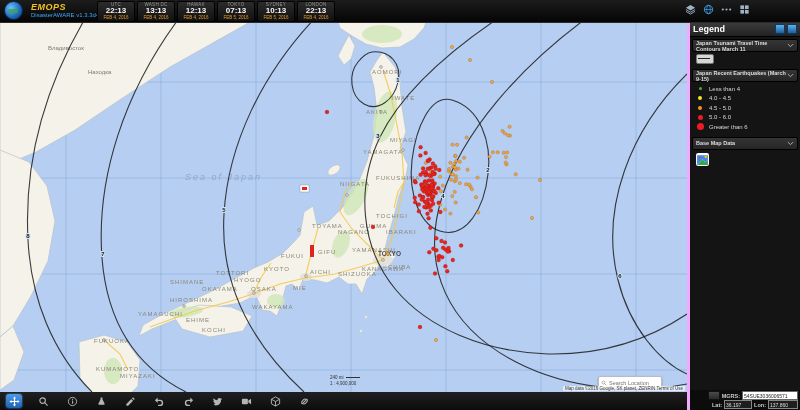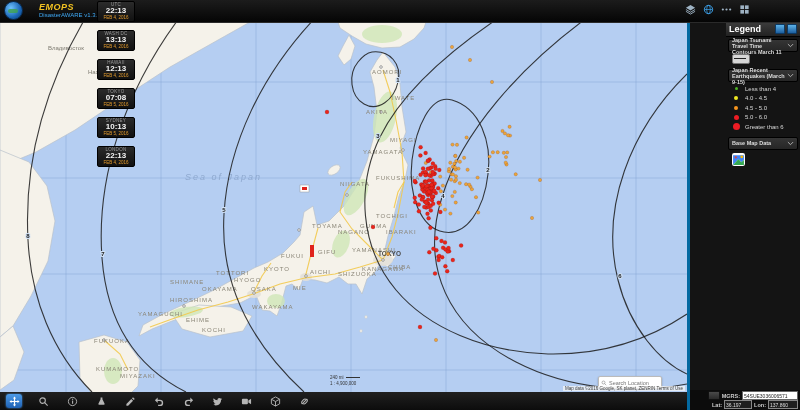--- a/index.html
+++ b/index.html
@@ -2,30 +2,30 @@
 <html><head>
 <meta charset="utf-8">
 <style>
   html,body{margin:0;padding:0;background:#000;}
   body{width:800px;height:410px;position:relative;overflow:hidden;
        font-family:"Liberation Sans","DejaVu Sans",sans-serif;
        -webkit-font-smoothing:antialiased;}
   
   #topbar{position:absolute;left:0;top:0;width:800px;height:22px;
           background:linear-gradient(#1c1c1c,#050505);border-bottom:1px solid #2a2a2a;z-index:30;}
-  #logo{position:absolute;left:4px;top:1px;display:flex;align-items:center;gap:16px;}
+  #logo{position:absolute;left:4px;top:1px;display:flex;align-items:center;gap:8px;}
   #logo-globe{width:17px;height:17px;border-radius:50%;
      background:radial-gradient(circle at 35% 35%,#6fc2ff,#1b66b5 60%,#083a73);
      border:1px solid #0a2e55;position:relative;}
   #logo-globe:after{content:"";position:absolute;left:3px;top:7px;width:10px;height:4px;
      background:#3fa34d;border-radius:2px;opacity:.8;}
   #logo-text{line-height:8px;}
   #app-name{color:#f2c222;font-size:9px;font-weight:bold;font-style:italic;letter-spacing:.5px;}
   #app-version{color:#3fa9f5;font-size:6px;}
-  #clocks{position:absolute;left:97px;top:1px;display:flex;gap:8px;flex-direction:column;}
+  #clocks{position:absolute;left:97px;top:1px;display:flex;gap:2px;}
   .clock{width:36px;height:19px;background:linear-gradient(#2b2b2b,#111);
          border:1px solid #000;border-radius:2px;text-align:center;overflow:hidden;}
   .clock .cl-label{font-size:4.5px;color:#9a9a9a;line-height:5px;letter-spacing:.3px;}
   .clock .cl-time{font-size:8px;font-weight:bold;color:#f5f5f5;line-height:8px;}
   .clock .cl-date{font-size:4.5px;color:#e39b2d;line-height:5px;}
   #topbar-right{position:absolute;left:684px;top:3px;display:flex;gap:5px;align-items:center;}
   .tb-icon{width:13px;height:13px;color:#9fb3c4;display:flex;align-items:center;justify-content:center;cursor:pointer;}
   .tb-icon svg{width:11px;height:11px;}
   .tb-icon.globe{color:#3fa9f5;}
   
@@ -41,21 +41,21 @@
      border:1px solid #bbb;border-radius:2px;display:flex;align-items:center;gap:2px;padding:0 2px;box-shadow:0 1px 2px rgba(0,0,0,.3);}
   #searchbox svg{width:6px;height:6px;color:#888;flex:none;}
   #searchbox input{border:0;outline:none;width:100%;font-size:5.5px;color:#666;
      font-family:"Liberation Sans",sans-serif;background:transparent;padding:0;}
   #attribution{position:absolute;right:2px;bottom:1px;font-size:4.5px;color:#3c3c3c;
      background:rgba(245,245,245,.75);padding:0 2px;white-space:nowrap;}
   #scalebox{position:absolute;left:330px;top:353px;font-size:4.5px;color:#333;line-height:6px;}
   #scalebox .bar{display:inline-block;width:14px;height:1px;background:#333;vertical-align:middle;margin-left:2px;}
   
   #rightpanel{position:absolute;left:687px;top:22px;width:113px;height:388px;
-     background:#141414;border-left:3px solid #0369a1;box-sizing:border-box;z-index:20;padding-left:36px;}
+     background:#141414;border-left:3px solid #f0abfc;box-sizing:border-box;z-index:20;}
   #legend-header{height:14px;background:linear-gradient(#3d3d3d,#222);display:flex;align-items:center;
      padding:0 3px;border-bottom:1px solid #000;}
   #legend-title{color:#fff;font-size:9px;font-weight:bold;flex:1;}
   .lg-mini{width:8px;height:8px;border-radius:1px;margin-left:2px;cursor:pointer;
      background:linear-gradient(#5db2e8,#1d5e9e);border:1px solid #0b3a66;}
   .lg-section-header{margin:2px 2px 0 2px;height:11px;background:linear-gradient(#353535,#262626);
      border:1px solid #000;border-radius:2px;display:flex;align-items:center;padding:0 3px;cursor:pointer;}
   .lg-section-title{color:#ddd;font-size:5.5px;font-weight:bold;flex:1;line-height:6px;}
   .lg-chevron{width:7px;height:7px;color:#bbb;flex:none;}
   .lg-chevron svg{width:7px;height:7px;display:block;}
@@ -105,21 +105,21 @@
         <div class="cl-time">13:13</div>
         <div class="cl-date">FEB 4, 2016</div>
       </div>
       <div class="clock">
         <div class="cl-label">HAWAII</div>
         <div class="cl-time">12:13</div>
         <div class="cl-date">FEB 4, 2016</div>
       </div>
       <div class="clock">
         <div class="cl-label">TOKYO</div>
-        <div class="cl-time">07:08</div>
+        <div class="cl-time">07:13</div>
         <div class="cl-date">FEB 5, 2016</div>
       </div>
       <div class="clock">
         <div class="cl-label">SYDNEY</div>
         <div class="cl-time">10:13</div>
         <div class="cl-date">FEB 5, 2016</div>
       </div>
       <div class="clock">
         <div class="cl-label">LONDON</div>
         <div class="cl-time">22:13</div>

